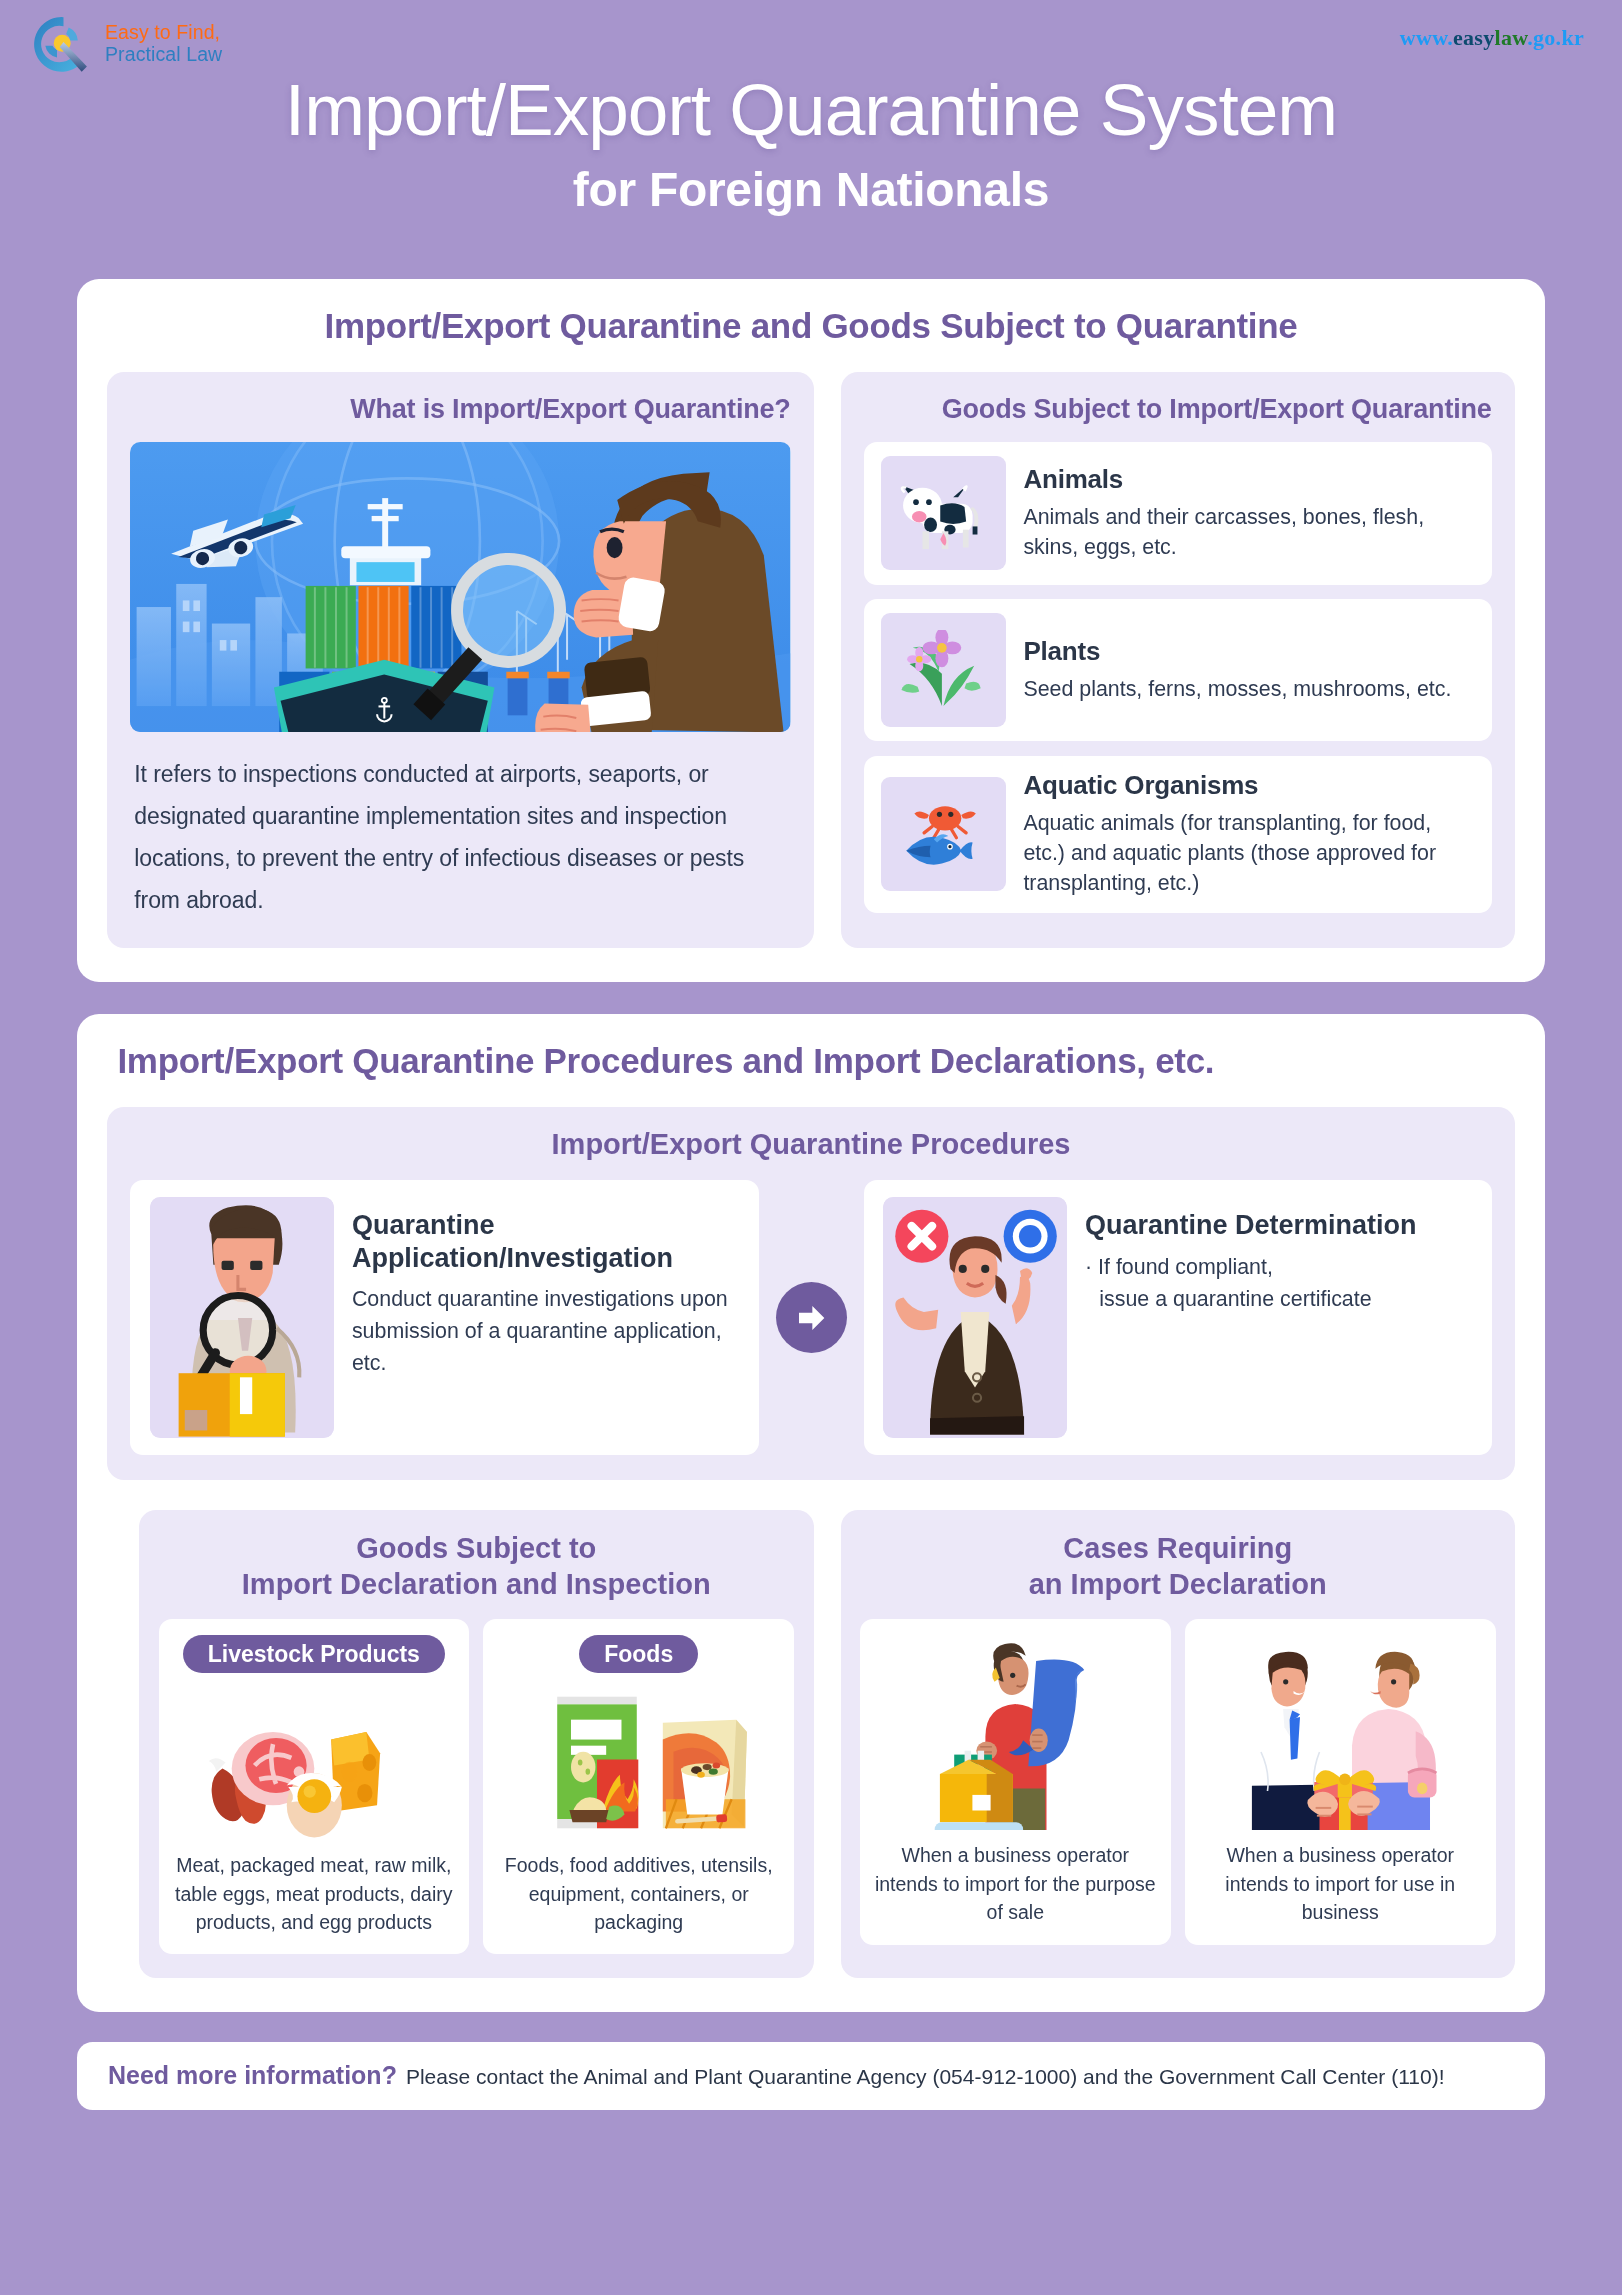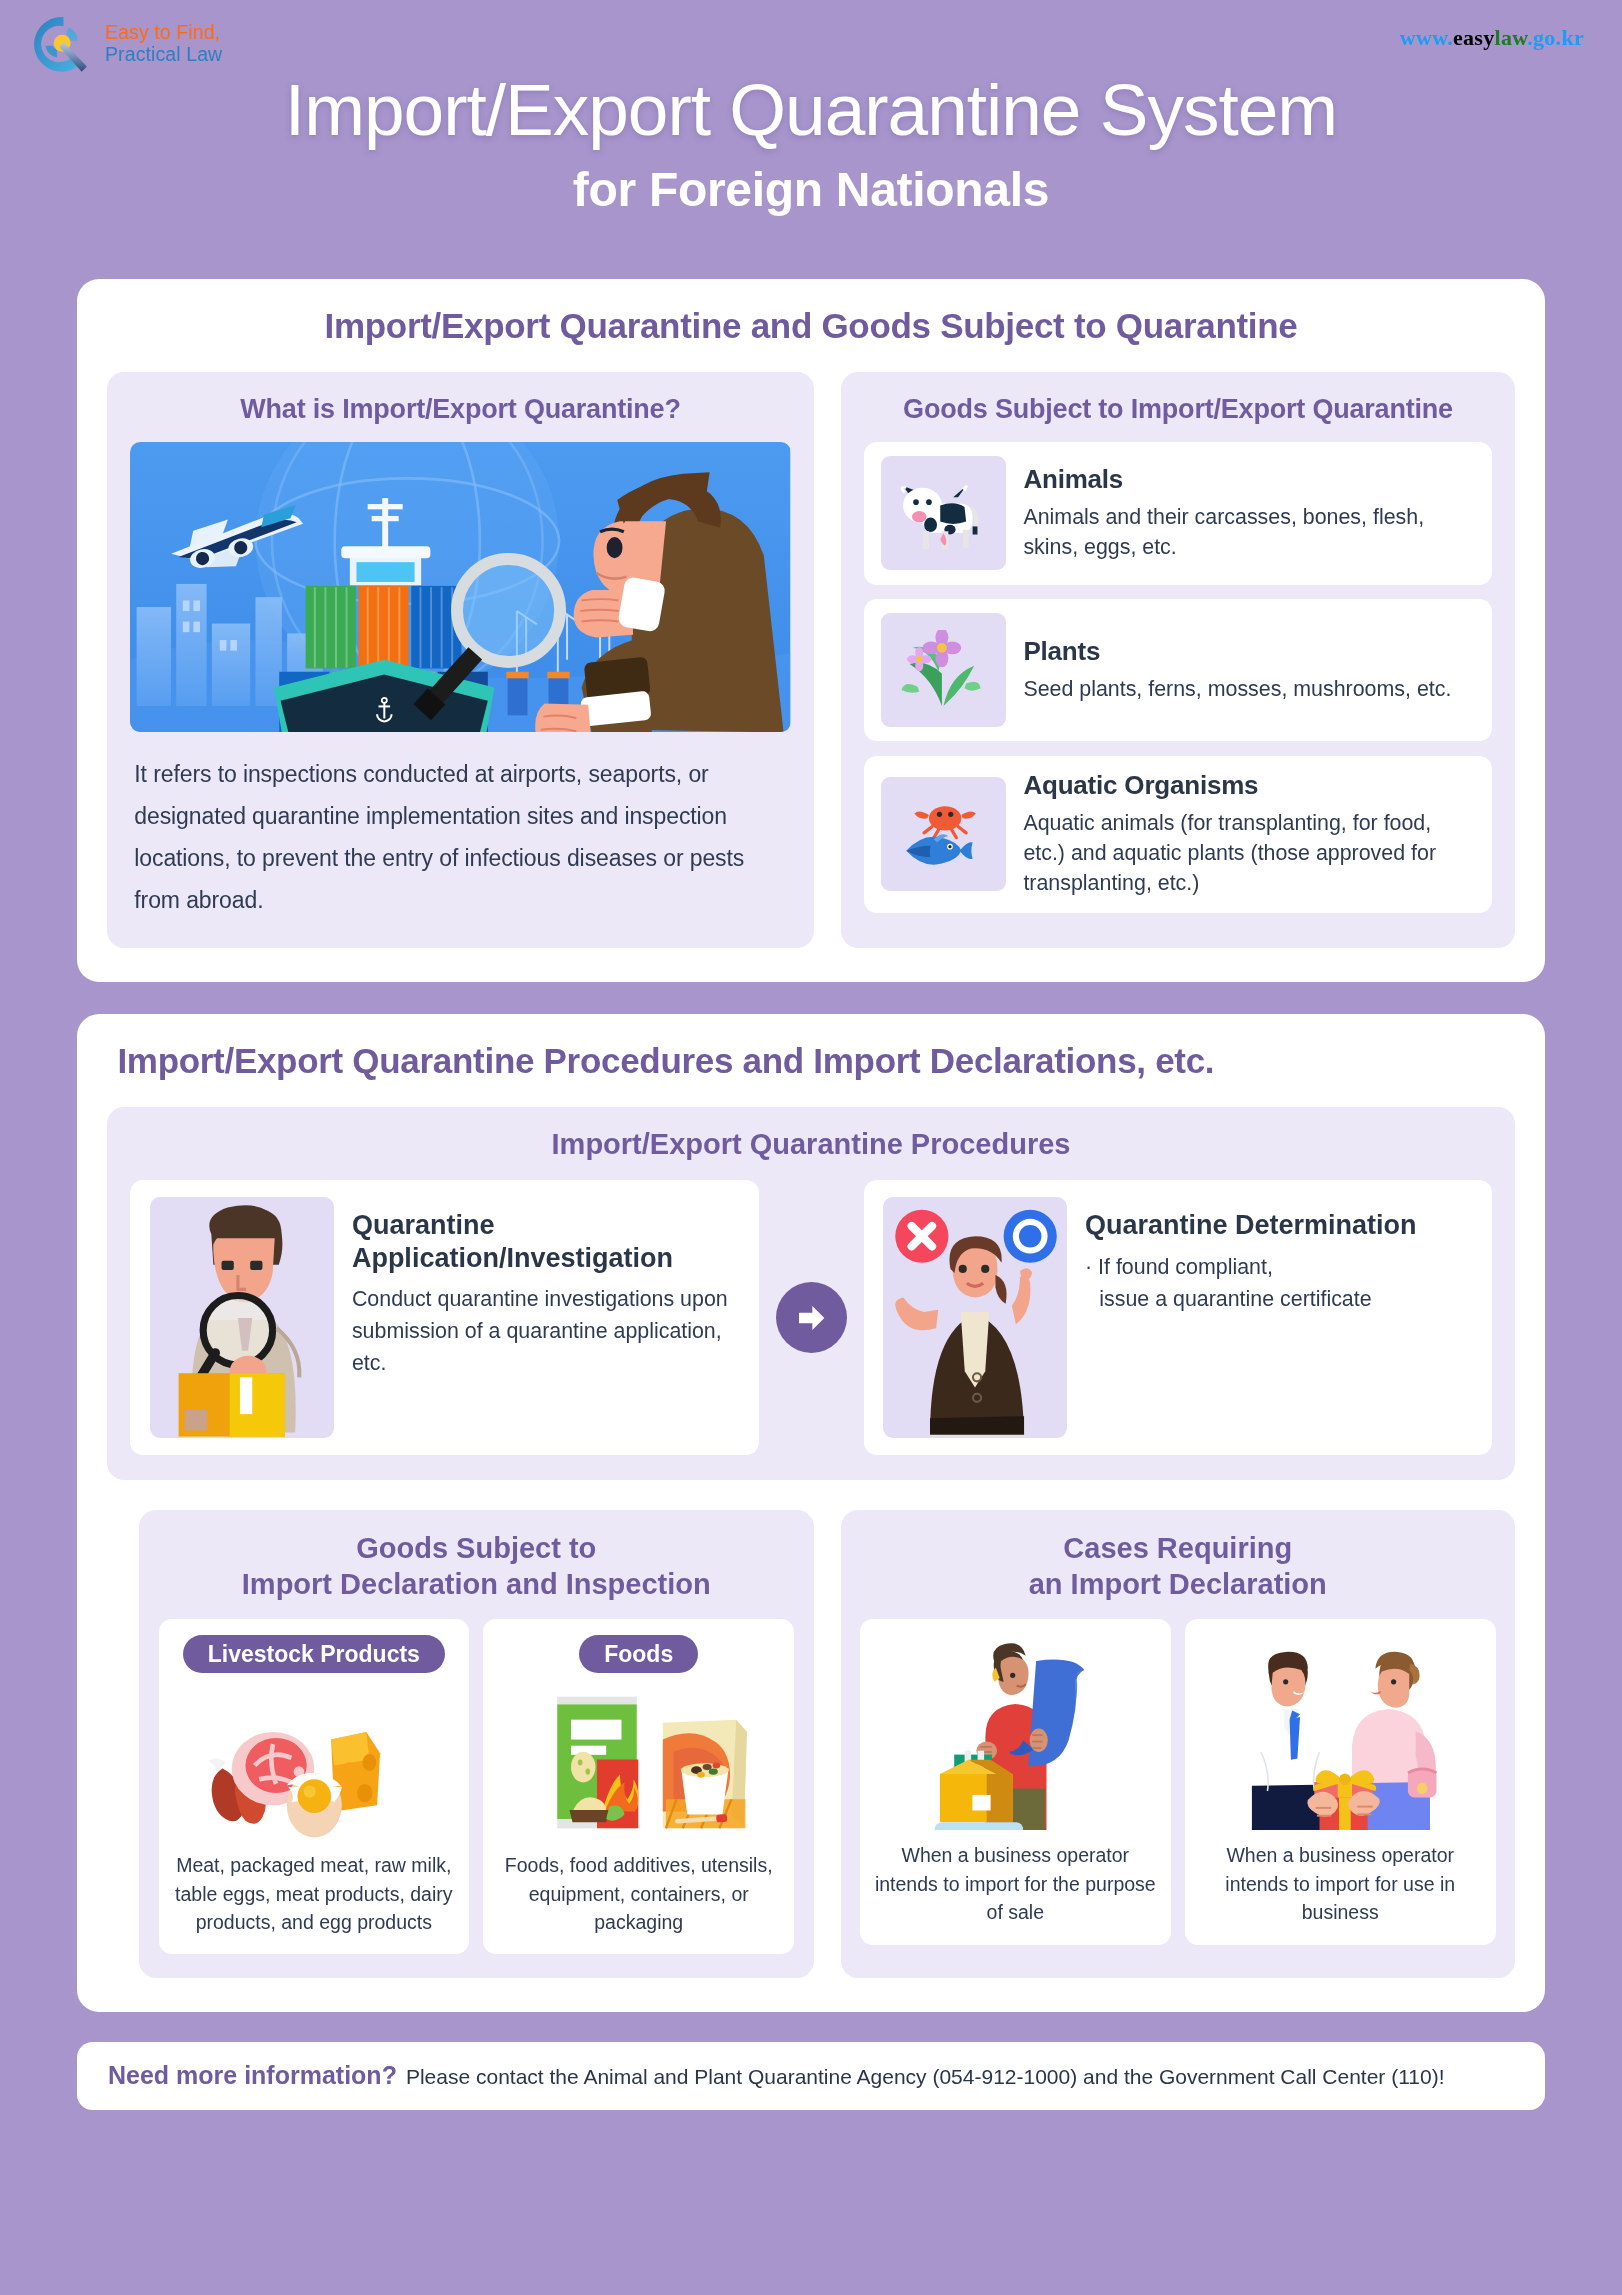--- a/index.html
+++ b/index.html
@@ -20,21 +20,21 @@
   .brand-mark { width: 65px; height: 65px; flex: 0 0 auto; }
   .brand-text { line-height: 1.12; }
   .brand-line1 { font-size: 19.5px; color: #ff6a13; letter-spacing: 0.1px; }
   .brand-line2 { font-size: 19.5px; color: #2e7fc1; letter-spacing: 0.1px; }
   .site-url {
     position: absolute; right: 38px; top: 25px;
     font-family: "Liberation Serif", serif;
     font-weight: bold; font-size: 22px; letter-spacing: 0.3px;
   }
   .u-blue { color: #1e9bf5; }
-  .u-orange { color: #000000; }
+  .u-orange { color: #0c4a6e; }
   .u-green { color: #1f7a28; }
 
   .title-wrap { text-align: center; padding-top: 73px; }
   .main-title {
     color: #ffffff; font-weight: normal;
     font-size: 73px; letter-spacing: -1px;
     line-height: 1.0;
     text-shadow: 0 1.9px 6.5px rgba(80,60,130,.25);
   }
   .sub-title {
@@ -64,21 +64,21 @@
   
   .sec1 { display: flex; gap: 27px; align-items: stretch; }
   .card-lilac {
     background: #ece8f8;
     border-radius: 17px;
     padding: 22px 23.4px 26px 23.4px;
   }
   .sec1-left { width: 707px; flex: 0 0 707px; }
   .sec1-right { flex: 1 1 auto; }
   .card-head {
-    text-align: center; color: #6f5b9e;
+    text-align: right; color: #6f5b9e;
     font-weight: bold; font-size: 27px; letter-spacing: -0.2px;
     margin-bottom: 17px;
   }
 
   .illus {
     width: 100%; border-radius: 10.4px; overflow: hidden;
     background: #d8e9fb; display: block;
   }
   .desc {
     margin-top: 22px; color: #2f3b52;

